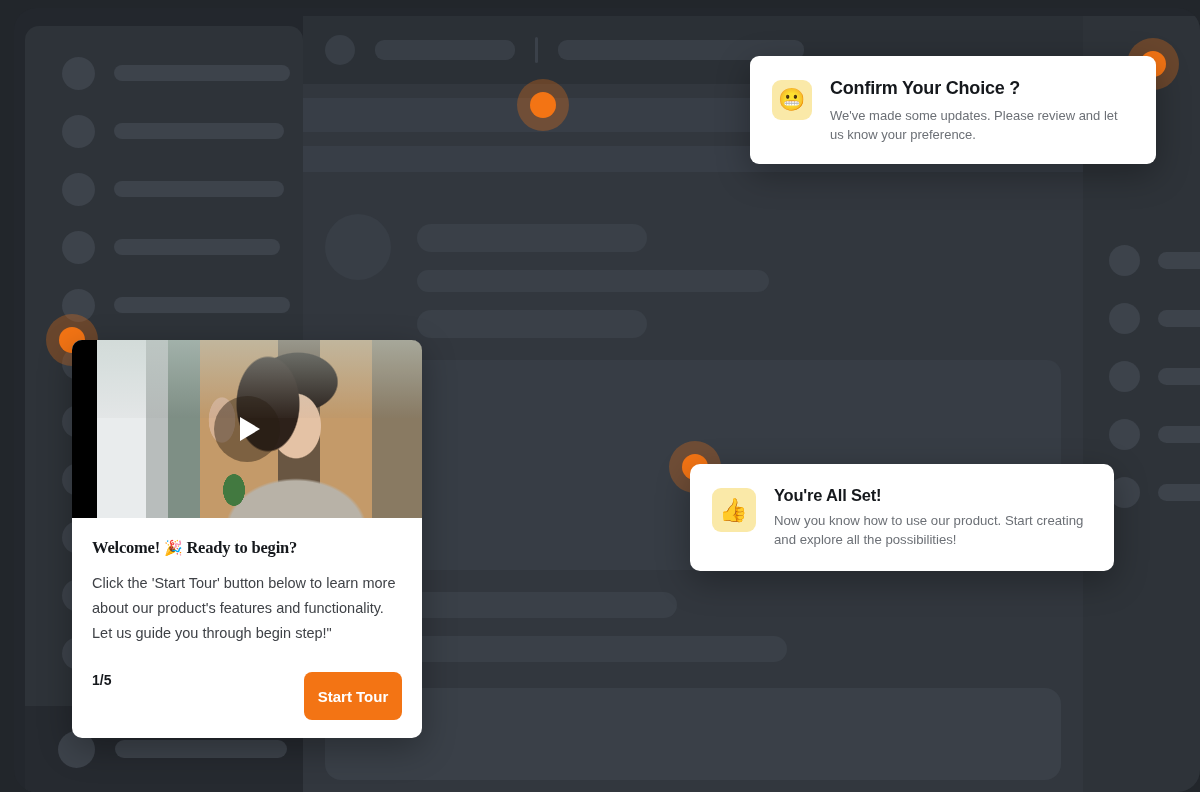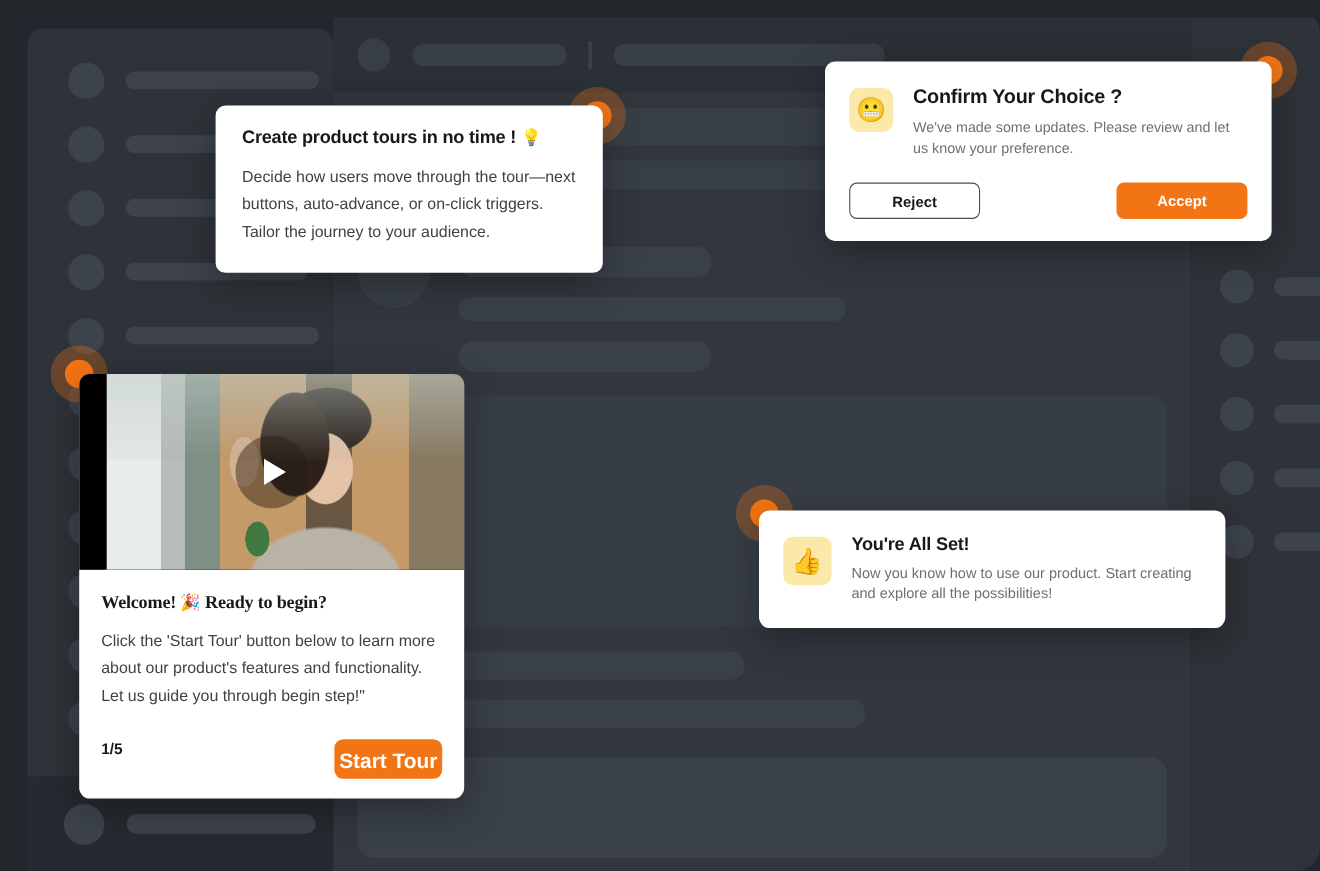--- a/index.html
+++ b/index.html
@@ -370,24 +370,24 @@
     margin-top: 26px;
   }
   .step-count {
     font-size: 14px;
     font-weight: 700;
     color: #15181c;
   }
   .btn-start {
     background: #f37414;
     color: #fff;
-    font-size: 19px;
+    font-size: 15px;
     font-weight: 700;
     border-radius: 8px;
-    height: 36px;
+    height: 48px;
     line-height: 41px;
     width: 98px;
   }
 
   
   #allset-card {
     left: 690px;
     top: 464px;
     width: 424px;
     padding: 22px 22px 22px 22px;
@@ -520,40 +520,29 @@
         </div>
       </div>
     </div>
   </div>
 
   <div class="pulse" style="left:46px; top:314px;"></div>
   <div class="pulse" style="left:517px; top:79px;"></div>
   <div class="pulse" style="left:1127px; top:38px;"></div>
   <div class="pulse" style="left:669px; top:441px;"></div>
 
-  <div class="card" id="tip-card">
-    <div class="c-title">
-      <span>Create product tours in no time !</span>
-      <span class="emoji-inline">💡</span>
-    </div>
-    <div class="c-body">Decide how users move through the tour—next buttons, auto-advance, or on-click triggers. Tailor the journey to your audience.</div>
-  </div>
 
   <div class="card" id="confirm-card">
     <div class="confirm-head">
       <div class="emoji-tile">😬</div>
       <div>
         <div class="c-title">Confirm Your Choice ?</div>
         <div class="c-body">We've made some updates. Please review and let us know your preference.</div>
       </div>
     </div>
-    <div class="confirm-actions">
-      <button class="btn btn-ghost">Reject</button>
-      <button class="btn btn-primary">Accept</button>
-    </div>
   </div>
 
   <div class="card" id="welcome-card">
     <div class="video-wrap">
       <div class="video-img"></div>
       <div class="video-left-black"></div>
       <div class="play-btn">
         <div class="play-tri"></div>
       </div>
     </div>

